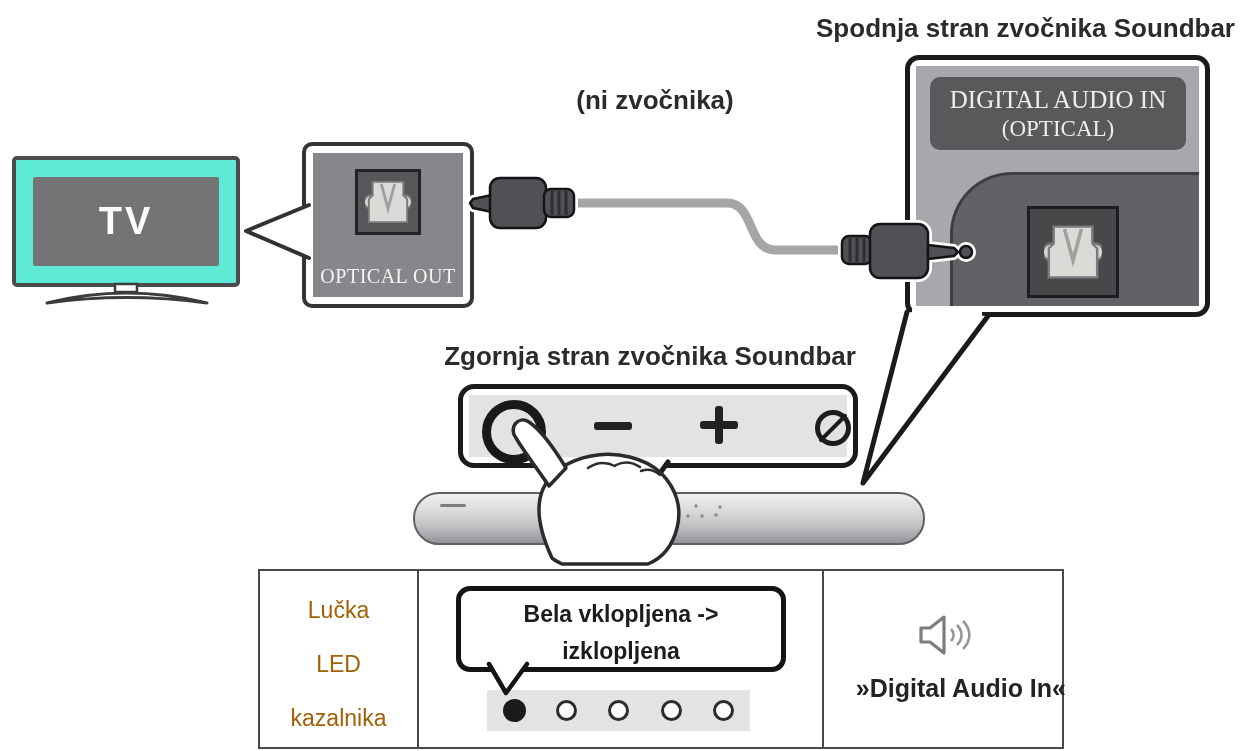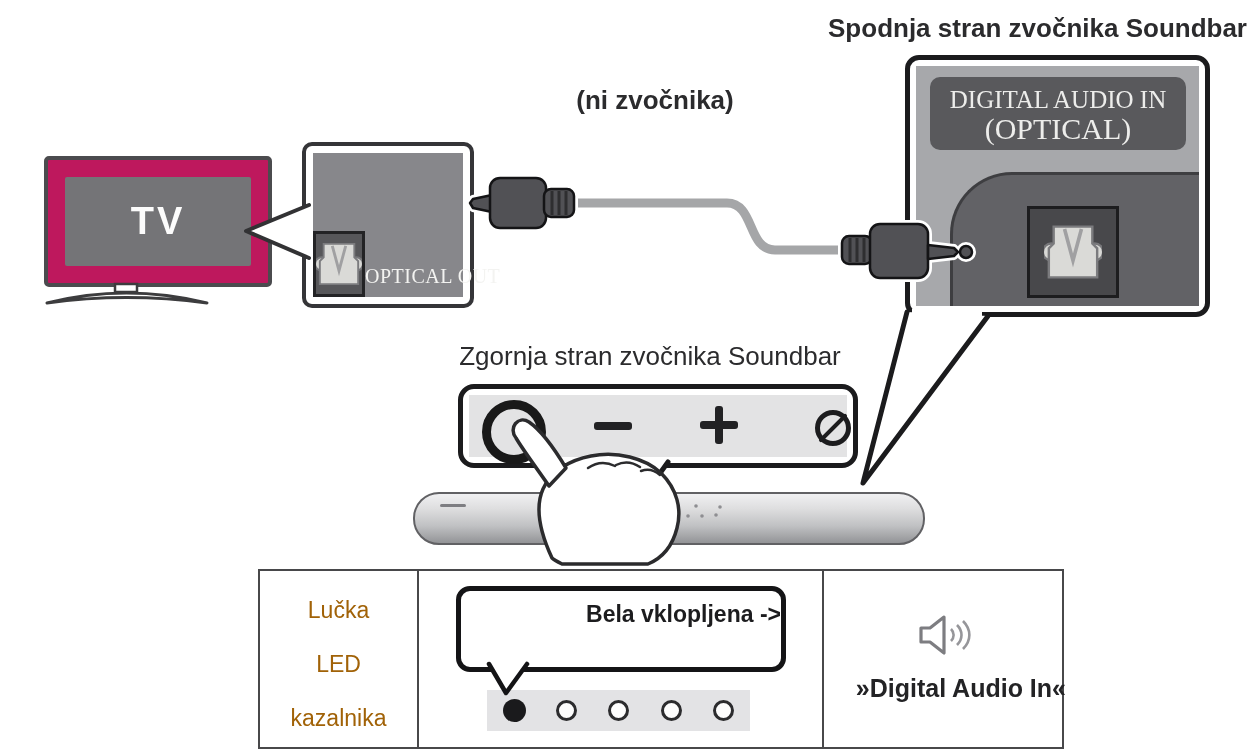--- a/index.html
+++ b/index.html
@@ -3,41 +3,41 @@
 <meta charset="utf-8">
 <style>
   html,body { margin:0; padding:0; background:#ffffff; }
   .canvas {
     position:relative; width:1251px; height:751px; background:#ffffff;
     font-family:"Liberation Sans", sans-serif; overflow:hidden; color:#2b2b2d;
   }
   .abs { position:absolute; }
 
   
-  .title-bottom { top:13px; right:4px; font-size:26px; font-weight:bold; color:#2b2b2d; }
-  .title-top    { left:420px; top:341px; width:460px; text-align:center; font-size:26px; font-weight:normal; }
+  .title-bottom { top:13px; right:16px; font-size:26px; font-weight:bold; color:#2b2b2d; }
+  .title-top    { left:420px; top:341px; width:460px; text-align:center; font-size:26px; font-weight:bold; }
   .cable-label  { left:470px; top:80px; width:370px; text-align:center; font-size:26px; font-weight:bold; line-height:40px; }
 
   
   .tv-frame {
     left:12px; top:156px; width:228px; height:131px; box-sizing:border-box;
-    border:4px solid #4b4b4e; border-radius:5px; background:#be185d; padding:17px;margin-left:32px;
+    border:4px solid #4b4b4e; border-radius:5px; background:#5eead4; padding:17px;
   }
   .tv-screen {
     width:100%; height:100%; background:#747477; border-radius:2px;
     display:flex; align-items:center; justify-content:center;
   }
   .tv-text { color:#fcfcfc; font-size:38px; font-weight:bold; letter-spacing:3px; }
 
   
   .oo-box {
     left:302px; top:142px; width:172px; height:166px; box-sizing:border-box;
     border:4px solid #353538; border-radius:10px; background:#ffffff; padding:7px;
   }
-  .oo-panel { width:100%; height:100%; background:#87878b; display:flex; flex-direction:row; align-items:flex-end; }
+  .oo-panel { width:100%; height:100%; background:#87878b; display:flex; flex-direction:column; align-items:center; }
   .oo-port {
     margin-top:16px; width:66px; height:66px; box-sizing:border-box;
     background:#57575a; border:3px solid #232325; display:flex; align-items:center; justify-content:center;
   }
   .oo-label {
     margin-top:auto; margin-bottom:9px; font-family:"Liberation Serif", serif;
     font-size:20px; color:#f3f3f1; letter-spacing:0.5px; white-space:nowrap;
   }
 
   
@@ -45,21 +45,21 @@
     left:905px; top:55px; width:305px; height:262px; box-sizing:border-box;
     border:5px solid #1b1b1d; border-radius:14px; background:#ffffff; padding:6px;
   }
   .dai-panel { position:relative; width:100%; height:100%; background:#a7a8ab; }
   .dai-label-bar {
     position:absolute; left:14px; top:11px; width:256px; height:73px; background:#59595c;
     border-radius:10px; display:flex; flex-direction:column; justify-content:center;
     font-family:"Liberation Serif", serif; color:#ededeb; text-align:center;
   }
   .dai-l1 { font-size:25px; line-height:30px; white-space:nowrap; }
-  .dai-l2 { font-size:30px; line-height:28px; }
+  .dai-l2 { font-size:23px; line-height:28px; }
   .dai-dark {
     position:absolute; left:34px; top:106px; right:0; bottom:0; background:#626266;
     border-top:3px solid #3e3e41; border-left:3px solid #3e3e41; border-top-left-radius:62px;
     box-sizing:border-box;
   }
   .dai-port {
     position:absolute; left:74px; top:31px; width:92px; height:92px; box-sizing:border-box;
     background:#48484b; border:3px solid #1d1d1f; display:flex; align-items:center; justify-content:center;
   }
 
@@ -89,21 +89,21 @@
 
   
   .info-table { left:258px; top:569px; width:806px; height:180px; box-sizing:border-box;
     border:2px solid #48484a; background:#ffffff; }
   .col-div { position:absolute; top:0; bottom:0; width:2px; background:#48484a; }
   .cd1 { left:157px; } .cd2 { left:562px; }
   .cell1 { position:absolute; left:0; top:12px; width:157px; text-align:center;
     font-size:23px; color:#a16207; }
   .cell1 div { height:54px; line-height:54px; }
   .bubble { position:absolute; left:196px; top:15px; width:330px; height:86px; box-sizing:border-box;
-    border:5px solid #141416; border-radius:14px; background:#ffffff; text-align:right;
+    border:5px solid #141416; border-radius:14px; background:#ffffff; text-align:center;
     font-size:23px; font-weight:bold; color:#1c1c1e; padding-top:5px; line-height:37px; }
   .led-strip { position:absolute; left:227px; top:119px; width:263px; height:41px; background:#e3e3e5; }
   .led { position:absolute; border-radius:50%; box-sizing:border-box; }
   .led.on  { width:23px; height:23px; background:#1a1a1c; top:9px; }
   .led.off { width:21px; height:21px; background:#fdfdfd; border:3.5px solid #2c2c2e; top:10px; }
   .lp0 { left:16px; } .lp1 { left:69px; } .lp2 { left:121px; } .lp3 { left:174px; } .lp4 { left:226px; }
   .cell3-icon { position:absolute; left:651px; top:39px; width:64px; height:50px; }
   .cell3-label { position:absolute; left:564px; top:103px; width:242px; text-align:right;
     font-size:25px; font-weight:bold; color:#232325; white-space:nowrap; }
 
@@ -182,20 +182,21 @@
   <div class="abs info-table">
     <div class="col-div cd1"></div>
     <div class="col-div cd2"></div>
     <div class="cell1">
       <div>Lučka</div>
       <div>LED</div>
       <div>kazalnika</div>
     </div>
     <div class="bubble">
       <div>Bela vklopljena -&gt;</div>
+      <div>izklopljena</div>
     </div>
     <div class="led-strip">
       <div class="led lp0 on"></div>
       <div class="led lp1 off"></div>
       <div class="led lp2 off"></div>
       <div class="led lp3 off"></div>
       <div class="led lp4 off"></div>
     </div>
     <div class="cell3-icon">
       <svg width="64" height="50" viewBox="0 0 64 50">

